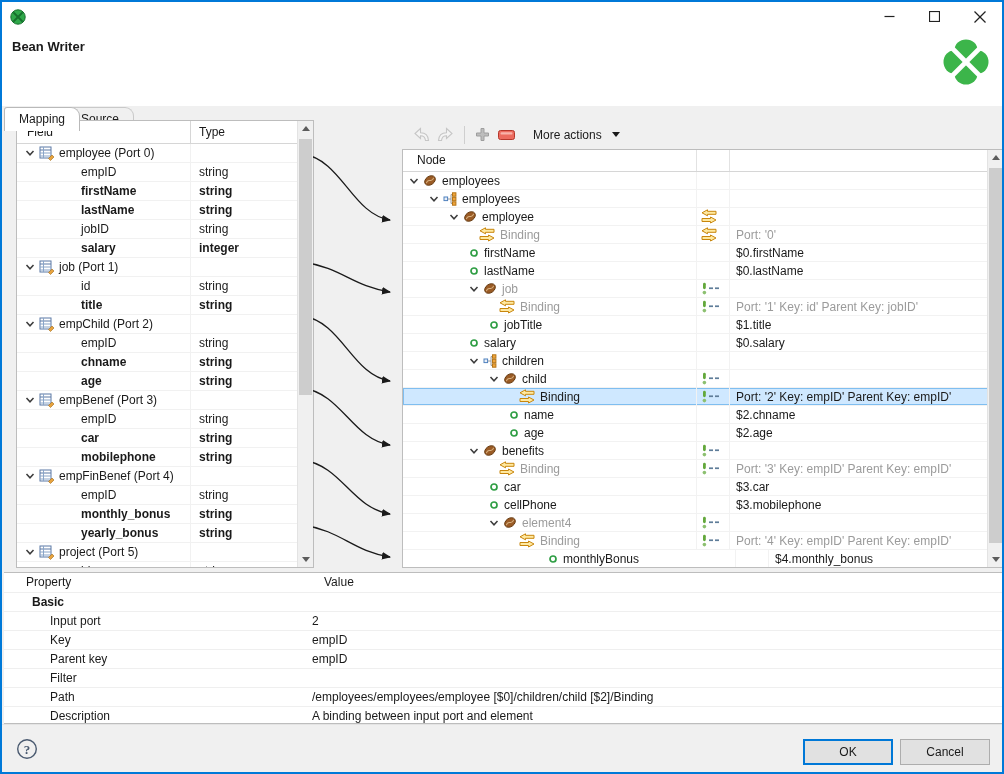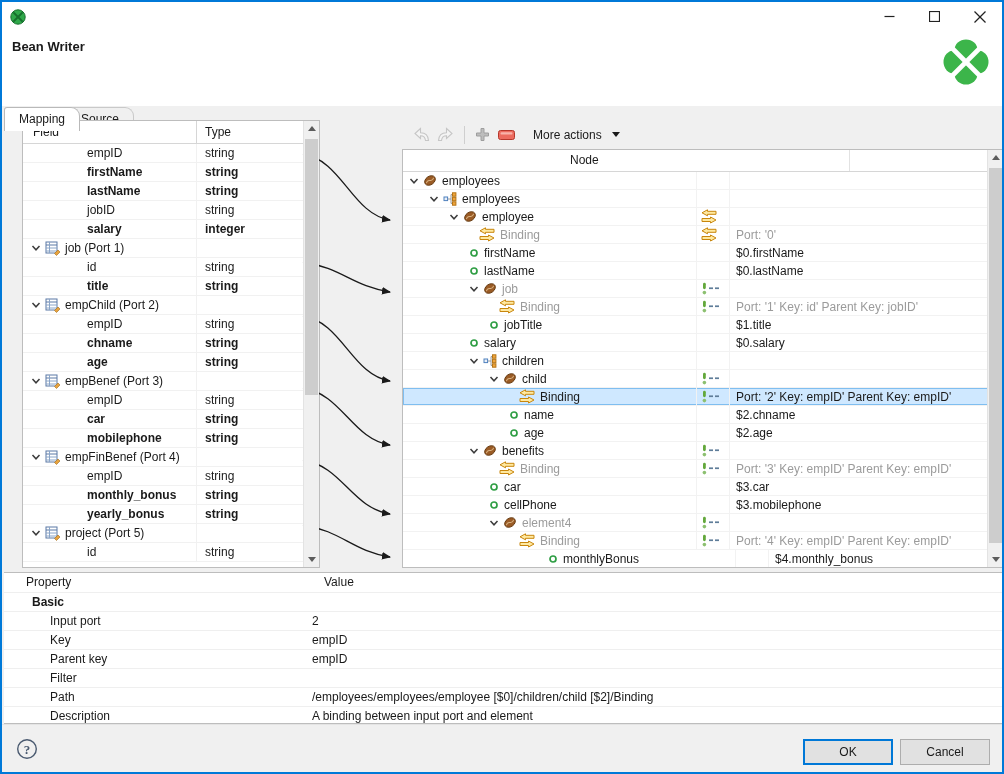--- a/index.html
+++ b/index.html
@@ -13,21 +13,21 @@
   #dlgtitle{position:absolute;left:10px;top:37px;font-size:13px;font-weight:bold;}
   #logo{position:absolute;right:12px;top:36px;width:48px;height:48px;}
   
   #tabstrip{position:absolute;top:104px;left:0;right:0;height:24px;background:#f0f0f0;border-bottom:1px solid #c8c8c8;}
   .tab{position:absolute;top:1px;height:22px;line-height:22px;padding:0 14px;border:1px solid #b9b9b9;
        border-bottom:none;border-radius:3px 9px 0 0;}
   .tab.sel{left:2px;background:#fff;z-index:3;height:23px;}
   .tab.unsel{left:64px;background:#f0f0f0;border-color:#c9c9c9;}
   #content{position:absolute;top:119px;left:0;right:0;bottom:0;background:#f0f0f0;}
   
-  #ltable{position:absolute;left:20px;top:118px;width:298px;height:448px;background:#fff;border:1px solid #bdbdbd;box-sizing:border-box;overflow:hidden;}
+  #ltable{position:absolute;left:14px;top:118px;width:298px;height:448px;background:#fff;border:1px solid #bdbdbd;box-sizing:border-box;overflow:hidden;}
   #lhead{display:flex;height:22px;border-bottom:1px solid #d6d6d6;background:#fff;align-items:center;}
   .lh-f{width:174px;padding-left:10px;border-right:1px solid #d6d6d6;box-sizing:border-box;height:100%;line-height:22px;}
   .lh-t{flex:1;padding-left:8px;line-height:22px;}
   .lrow{display:flex;height:18px;border-bottom:1px solid #f1f1f1;align-items:center;}
   .lc-f{width:174px;height:100%;display:flex;align-items:center;border-right:1px solid #f1f1f1;box-sizing:border-box;
         padding-left:8px;overflow:hidden;white-space:nowrap;}
   .lc-f.ind{padding-left:64px;}
   .lc-t{flex:1;padding-left:8px;white-space:nowrap;}
   .b{font-weight:bold;}
   .gray{color:#9b9b9b;}
@@ -42,21 +42,21 @@
   
   #arrows-svg{position:absolute;left:298px;top:118px;width:102px;height:448px;}
   
   #toolbar{position:absolute;left:400px;top:118px;width:602px;height:29px;display:flex;align-items:center;padding-left:8px;box-sizing:border-box;}
   .ticon{display:inline-flex;align-items:center;justify-content:center;width:22px;height:22px;margin-right:2px;}
   .tsep{width:1px;height:18px;background:#cfcfcf;margin:0 6px;}
   #more-actions{display:inline-flex;align-items:center;margin-left:8px;padding:2px 6px;cursor:default;}
   .dd{width:0;height:0;border-left:4px solid transparent;border-right:4px solid transparent;border-top:5px solid #1a1a1a;margin-left:10px;}
   
   #ttable{position:absolute;left:400px;top:147px;width:602px;height:419px;background:#fff;border:1px solid #bdbdbd;box-sizing:border-box;overflow:hidden;}
-  #thead{display:flex;height:21px;border-bottom:1px solid #d6d6d6;align-items:center;flex-direction:column;}
+  #thead{display:flex;height:21px;border-bottom:1px solid #d6d6d6;align-items:center;}
   .th-n{width:294px;padding-left:14px;border-right:1px solid #e2e2e2;box-sizing:border-box;height:100%;line-height:21px;}
   .th-m{width:33px;border-right:1px solid #e2e2e2;box-sizing:border-box;height:100%;}
   .th-c{flex:1;padding-left:6px;line-height:21px;}
   .trow{display:flex;height:18px;border-bottom:1px solid #f2f2f2;align-items:center;box-sizing:border-box;}
   .trow.sel{background:#cfe8ff;box-shadow:inset 0 0 0 1px #7fbef0;}
   .tc-n{width:294px;height:100%;display:flex;align-items:center;border-right:1px solid #f2f2f2;box-sizing:border-box;overflow:hidden;white-space:nowrap;}
   .tc-m{width:33px;height:100%;display:flex;align-items:center;padding-left:4px;border-right:1px solid #f2f2f2;box-sizing:border-box;}
   .tc-m .icon{margin-right:0;}
   .tc-c{flex:1;padding-left:6px;white-space:nowrap;overflow:hidden;}
   .tc-n .lab{margin-left:1px;}
@@ -136,20 +136,41 @@
 
   <div id="content"></div>
 
   <div id="ltable">
     <div id="lhead">
       <div class="lh-f">Field</div>
       <div class="lh-t">Type</div>
     </div>
     <div id="left-body">
         <div class="lrow">
+          <div class="lc-f">
+            <span class="icon">
+              <svg width="10" height="10" viewBox="0 0 10 10">
+                <polyline points="1.5,3 5,6.8 8.5,3" fill="none" stroke="#3c3c3c" stroke-width="1.5"></polyline>
+              </svg>
+            </span>
+            <span class="icon">
+              <svg width="16" height="15" viewBox="0 0 16 15">
+                <rect x="1" y="1" width="11" height="11" fill="#fff" stroke="#5b79a5"></rect>
+                <line x1="1" y1="4" x2="12" y2="4" stroke="#5b79a5"></line>
+                <line x1="1" y1="7" x2="12" y2="7" stroke="#8aa5c8"></line>
+                <line x1="1" y1="10" x2="12" y2="10" stroke="#8aa5c8"></line>
+                <line x1="4.5" y1="1" x2="4.5" y2="12" stroke="#8aa5c8"></line>
+                <path d="M9.5 12.5 L13 9 L15 11 L11.5 14.5 Z" fill="#e8a33d" stroke="#a06a1a" stroke-width="0.6"></path>
+              </svg>
+            </span>
+            <span class="lab">employee (Port 0)</span>
+          </div>
+          <div class="lc-t"></div>
+        </div>
+        <div class="lrow">
           <div class="lc-f ind">
             <span class="lab">empID</span>
           </div>
           <div class="lc-t">string</div>
         </div>
         <div class="lrow">
           <div class="lc-f ind">
             <span class="lab b">firstName</span>
           </div>
           <div class="lc-t b">string</div>

